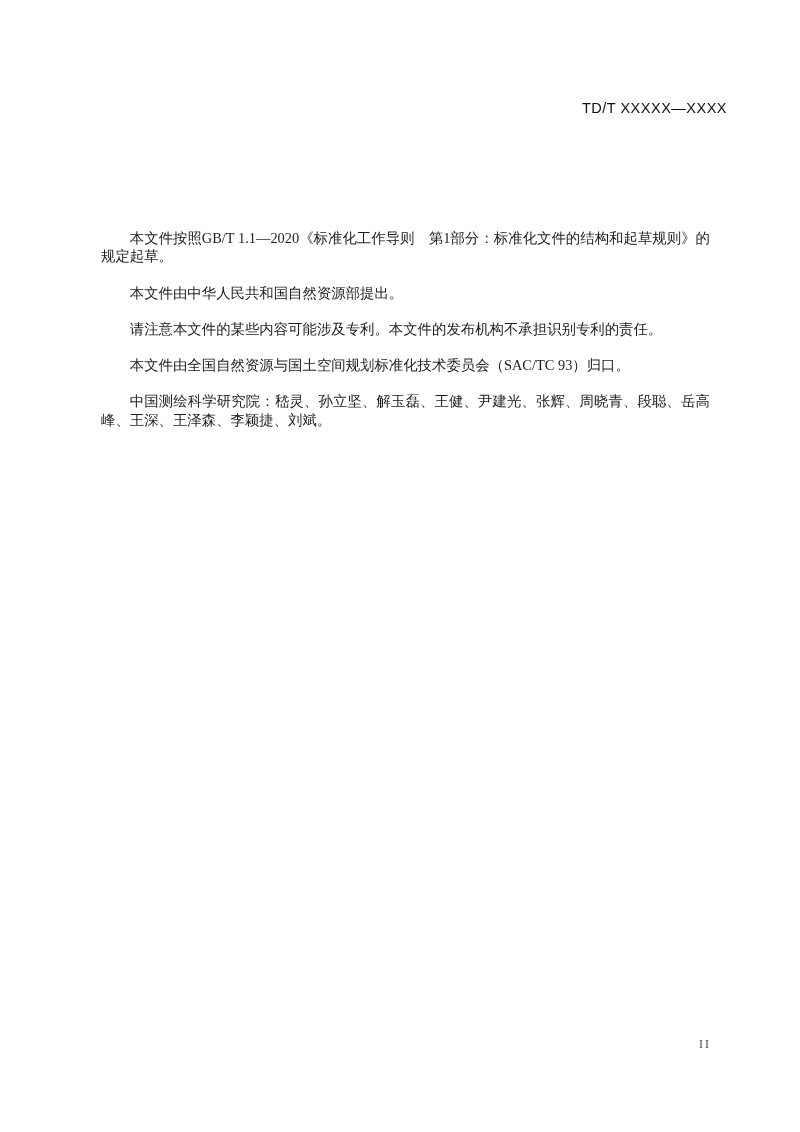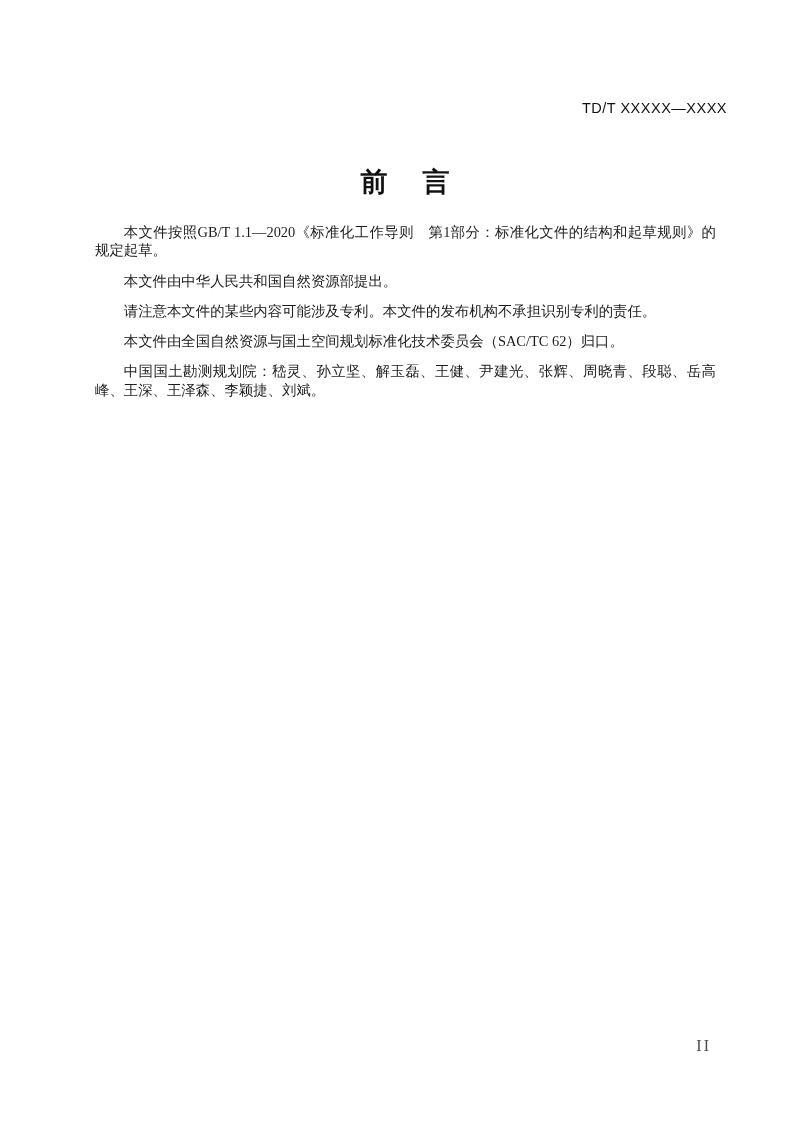--- a/index.html
+++ b/index.html
@@ -44,44 +44,43 @@
     left: 83px;
     width: 645px;
     font-size: 14.4px;
     line-height: 18.3px;
     text-align: justify;
     text-justify: inter-character;
     color: #1c1c1c;
   }
   .doc-body p {
     text-indent: 2em;
-    margin: 12px;
+    margin: 18px;
   }
   .page-number {
     position: absolute;
     top: 1037px;
     right: 89px;
     font-family: "Liberation Serif", "DejaVu Serif", serif;
-    font-size: 16px;
+    font-size: 12px;
     letter-spacing: 2px;
     color: #4d4d4d;
   }
 </style>
 </head>
 <body>
 
 <div class="page">
 
   <div class="header-code">TD/T XXXXX—XXXX</div>
 
-  <div class="doc-title">前言</div>
 
   <div class="doc-body">
     <p>本文件按照GB/T 1.1—2020《标准化工作导则　第1部分：标准化文件的结构和起草规则》的规定起草。</p>
     <p>本文件由中华人民共和国自然资源部提出。</p>
     <p>请注意本文件的某些内容可能涉及专利。本文件的发布机构不承担识别专利的责任。</p>
-    <p>本文件由全国自然资源与国土空间规划标准化技术委员会（SAC/TC 62）归口。</p>
-    <p>中国国土勘测规划院：嵇灵、孙立坚、解玉磊、王健、尹建光、张辉、周晓青、段聪、岳高峰、王深、王泽森、李颖捷、刘斌。</p>
+    <p>本文件由全国自然资源与国土空间规划标准化技术委员会（SAC/TC 93）归口。</p>
+    <p>中国测绘科学研究院：嵇灵、孙立坚、解玉磊、王健、尹建光、张辉、周晓青、段聪、岳高峰、王深、王泽森、李颖捷、刘斌。</p>
   </div>
 
   <div class="page-number">II</div>
 
 </div>
 
 </body></html>

